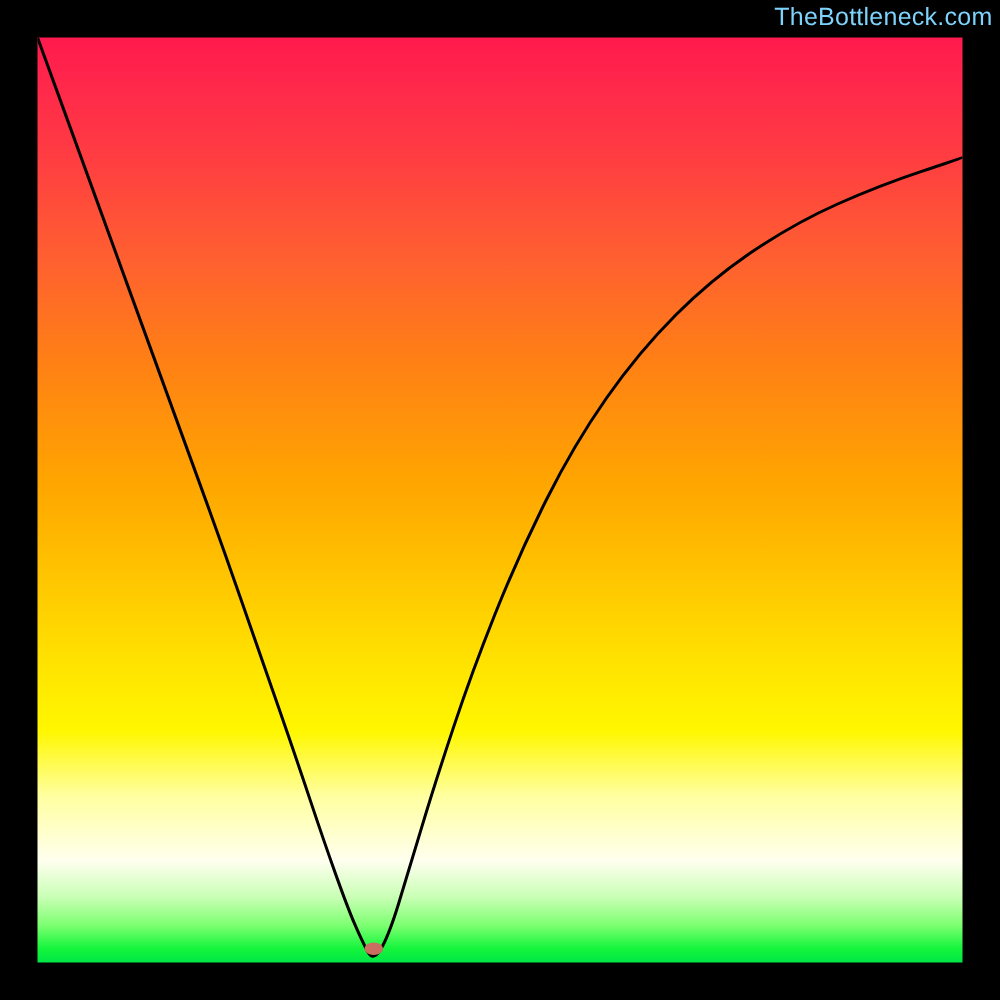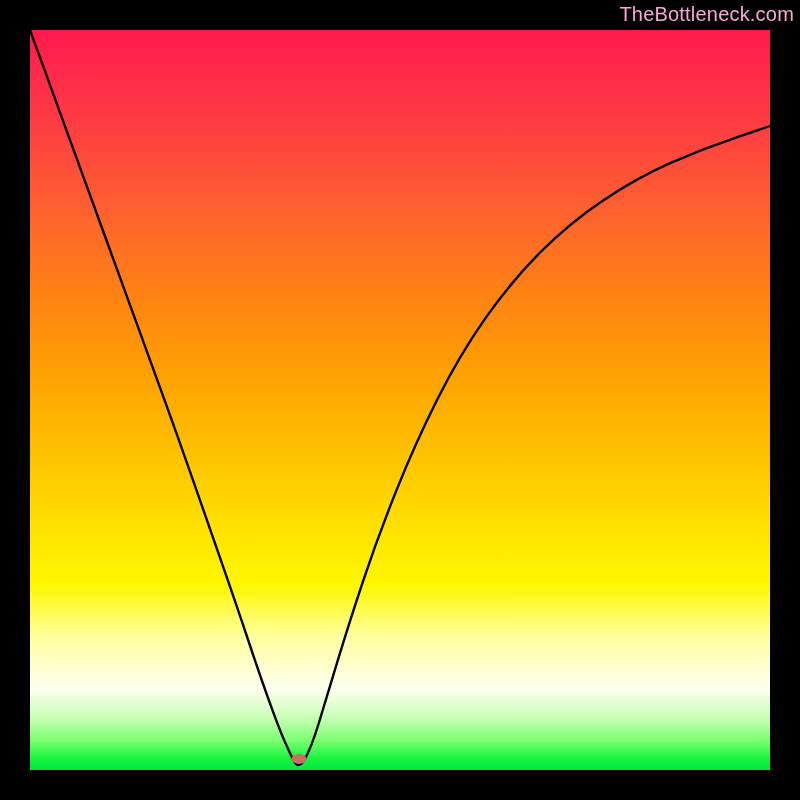--- a/index.html
+++ b/index.html
@@ -55,21 +55,21 @@
     width: 15px;
     height: 10px;
     background: #c96e61;
     border-radius: 50%;
     transform: translate(-50%, -50%);
   }
   .watermark {
     position: absolute;
     top: 3px;
     right: 6px;
-    color: #f9a8d4;
+    color: #7dd3fc;
     font-size: 20px;
     font-weight: 500;
     letter-spacing: 0.2px;
   }
 </style>
 </head>
 <body>
 
 <div class="frame">
   <div class="watermark">TheBottleneck.com</div>

